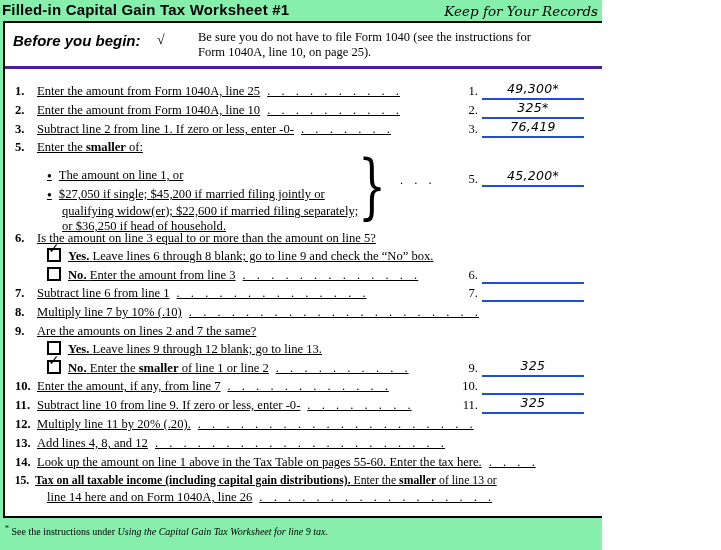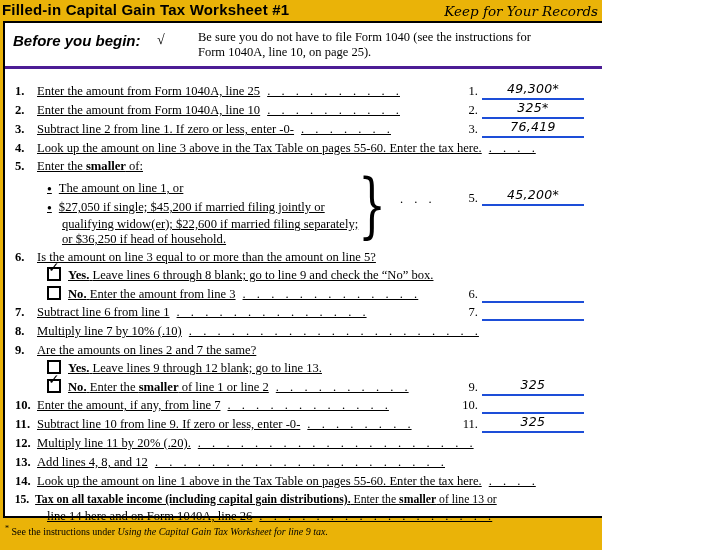--- a/index.html
+++ b/index.html
@@ -1,16 +1,16 @@
 <!DOCTYPE html>
 <html><head>
 <meta charset="utf-8">
 <style>
   html,body { margin:0; padding:0; background:#fff; }
-  .page { position:relative; width:602px; height:550px; background:#eab308; color:#000;
+  .page { position:relative; width:602px; height:550px; background:#86efac; color:#000;
           font-family:"Liberation Serif", serif; overflow:hidden; }
 
   .title { position:absolute; top:1px; left:2px; font-family:"Liberation Sans",sans-serif;
            font-weight:bold; font-size:15px; letter-spacing:0.2px; }
   .records { position:absolute; top:3px; right:4px; font-family:"DejaVu Serif",serif;
              font-style:italic; font-size:13.5px; }
 
   .box { position:absolute; top:21px; left:3px; width:714px; height:497px;
          border:2px solid #000; box-sizing:border-box; background:#fff; }
 
@@ -39,21 +39,21 @@
   .sub { position:relative; height:18.5px; line-height:18px; padding-left:37px; white-space:nowrap; }
   .cbx { display:inline-block; position:relative; width:10px; height:10px; border:2px solid #000;
          vertical-align:-2px; margin-right:7px; }
   .cbx .mark { position:absolute; left:-1px; top:-11px; font-size:14px; font-weight:bold;
                font-family:"DejaVu Sans",sans-serif; }
   .cbl { font-weight:bold; }
 
   .r5block { position:relative; height:90px; }
   .r5head { height:17px; line-height:17px; white-space:nowrap; }
   .bullets { margin-left:37px; }
-  .brow1 { height:18px; line-height:17px; margin-top:5px; white-space:nowrap; }
+  .brow1 { height:18px; line-height:17px; margin-top:11px; white-space:nowrap; }
   .b2 { height:15px; line-height:15px; white-space:nowrap; }
   .bdot { font-size:8px; vertical-align:1px; margin-right:7px; }
   .brace { position:absolute; left:348px; top:10px; font-size:68px; line-height:70px;
            font-family:"DejaVu Serif",serif; transform:scale(0.65,1.05); transform-origin:left top; }
   .r5dots { position:absolute; left:390px; top:34px; word-spacing:6px; letter-spacing:1px; }
 
   .r15block { position:relative; height:36px; }
   .r15l1 { height:17px; line-height:17px; white-space:nowrap; transform:scaleX(0.93);
            transform-origin:left center; }
   .r15l2 { height:17px; line-height:17px; padding-left:37px; white-space:nowrap; }
@@ -104,27 +104,20 @@
       </div>
 
       <div class="row">
         <span class="num">3.</span><span>Subtract line 2 from line 1. If zero or less, enter -0-</span><span class="dots">. . . . . . .</span>
         <span class="f-mid">
             <span class="flabel">3.</span>
             <span class="fline"><span class="hw">76,419</span></span>
           </span>
       </div>
 
-      <div class="row">
-        <span class="num">4.</span><span>Look up the amount on line 3 above in the Tax Table on pages 55-60. Enter the tax here.</span><span class="dots">. . . .</span>
-        <span class="f-right">
-            <span class="flabel">4.</span>
-            <span class="fline"><span class="hw">7,818*</span></span>
-          </span>
-      </div>
 
       <div class="r5block">
         <div class="r5head">
           <span class="num">5.</span><span><span>Enter the </span><b>smaller</b><span> of:</span></span>
         </div>
         <div class="bullets">
           <div class="brow1"><span class="bdot">●</span><span>The amount on line 1, or</span></div>
           <div class="brow1" style="margin-top:1px"><span class="bdot">●</span><span>$27,050 if single; $45,200 if married filing jointly or</span></div>
           <div class="b2" style="padding-left:15px">qualifying widow(er); $22,600 if married filing separately;</div>
           <div class="b2" style="padding-left:15px">or $36,250 if head of household.</div>

